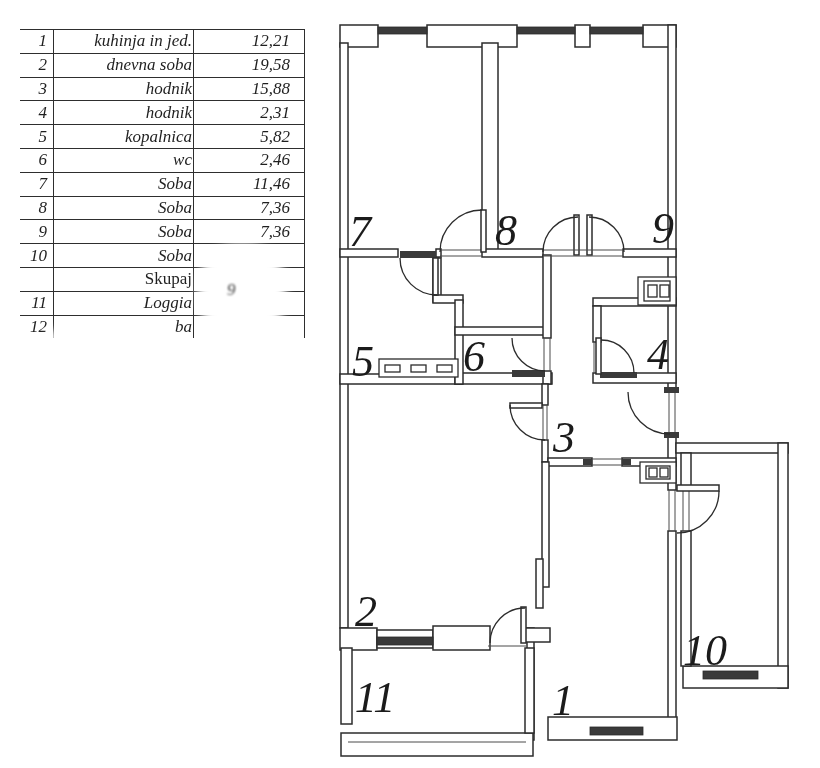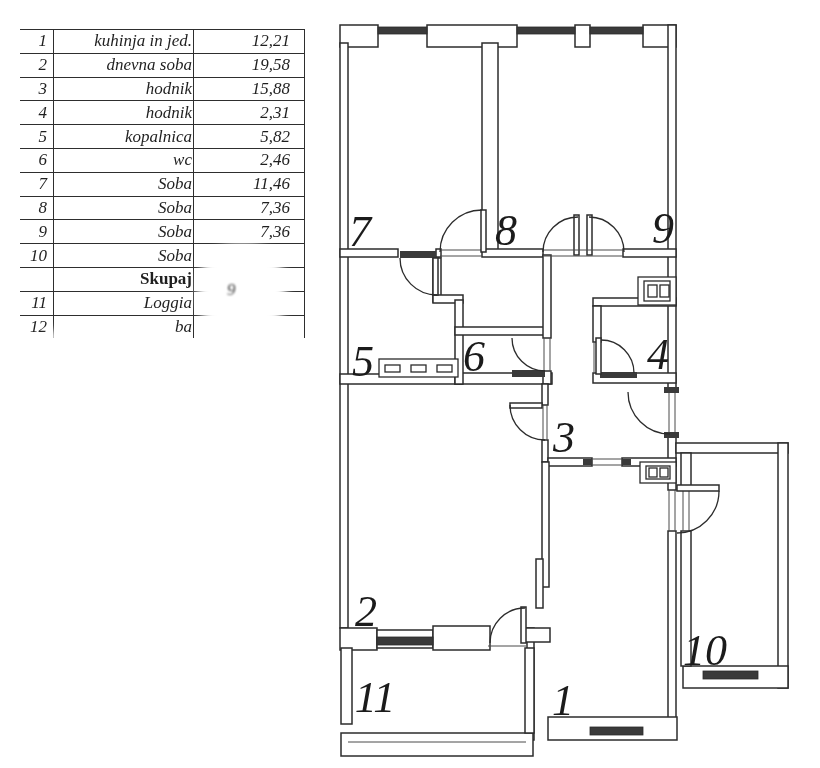--- a/index.html
+++ b/index.html
@@ -8,21 +8,21 @@
   
   .areas{position:absolute;left:20px;top:29px;width:261px;border-collapse:collapse;
          table-layout:fixed;}
   .areas td{height:22.8px;padding:0;font-style:italic;font-size:17px;line-height:20px;
             white-space:nowrap;overflow:visible;}
   .areas tr{border-top:1.6px solid #2e2e2e;}
   .areas tr.last{border-bottom:none;}
   .areas td.c-num{width:27px;text-align:right;padding-right:6px;border-right:1.6px solid #2e2e2e;}
   .areas td.c-name{width:138px;text-align:right;padding-right:1px;border-right:1.6px solid #2e2e2e;}
   .areas td.c-val{width:96px;text-align:right;padding-right:14px;border-right:1.6px solid #2e2e2e;}
-  .areas tr.bold-row td.c-name{font-style:normal;font-weight:bold;margin-top:44px;}
+  .areas tr.bold-row td.c-name{font-style:normal;font-weight:normal;margin-top:44px;}
   .blur-slight{filter:blur(0.7px);}
   
   .smudge{position:absolute;background:#ffffff;filter:blur(5px);border-radius:45%;z-index:3;}
   .smudge-mark{position:absolute;z-index:4;font-style:italic;font-size:17px;color:#3a3a3a;
                filter:blur(1.3px);}
   
   .plan{position:absolute;left:0;top:0;z-index:1;}
   .wall{fill:#ffffff;stroke:#2c2c2c;stroke-width:1.5;}
   .winbar{fill:#3a3a3a;stroke:#2c2c2c;stroke-width:0.8;}
   .dark{fill:#3a3a3a;stroke:none;}

